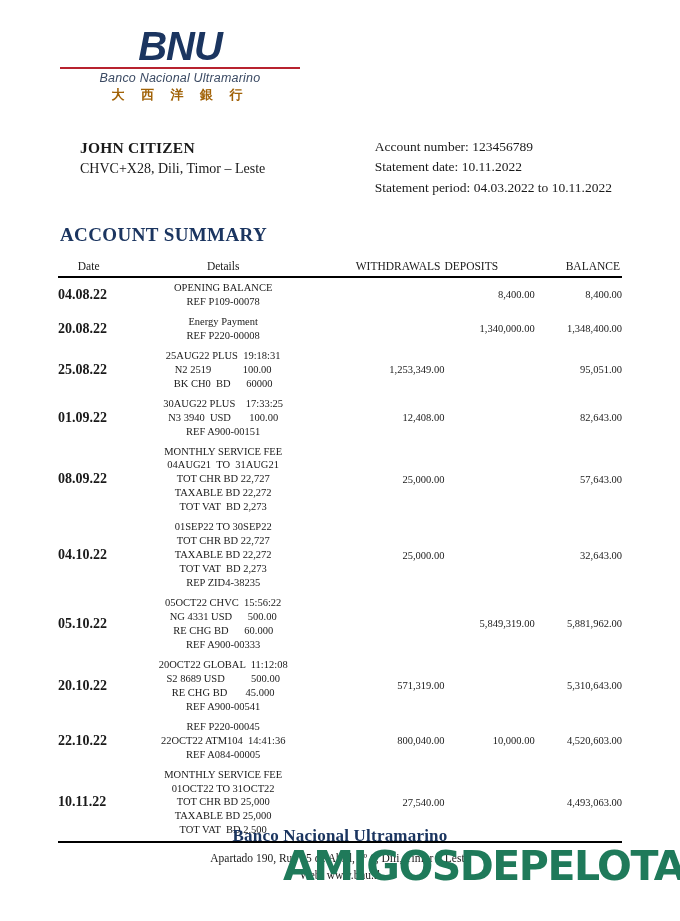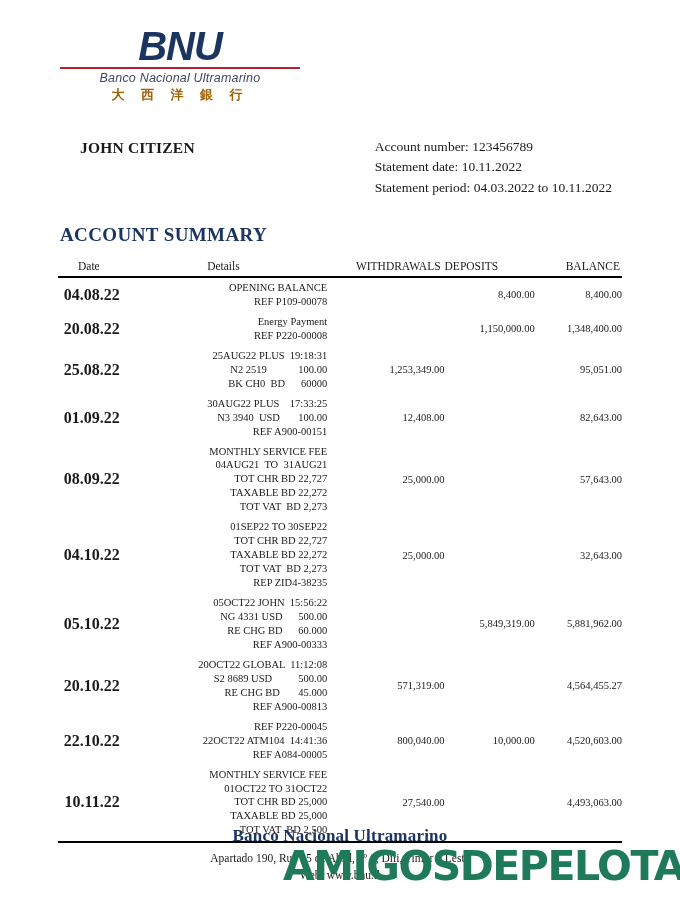--- a/index.html
+++ b/index.html
@@ -127,28 +127,28 @@
   .th-det    { width: 212px; text-align: center; }
   .th-with   { width: 115px; text-align: right; padding-right: 4px !important; }
   .th-dep    { width: 88px;  text-align: left; padding-right: 4px !important; }
   .th-bal    { width: 87px;  text-align: right; padding-right: 2px !important; }
 
   table.stmt tbody td {
     vertical-align: middle;
     padding: 0;
   }
   td.c-date {
-    text-align: right;
-    font-weight: bold;
-    font-size: 16px;
+    text-align: left;
+    font-weight: bold;
+    font-size: 14px;
     padding-left: 2px;
     white-space: nowrap;
   }
   td.c-det {
-    text-align: right;
+    text-align: center;
     padding-left: 6px;
     font-size: 10.5px;
     line-height: 1.33;
   }
   td.c-num {
     text-align: right;
     font-size: 10.5px;
     white-space: nowrap;
     padding-right: 4px;
   }
@@ -210,20 +210,21 @@
 
   <div class="logo-block">
     <div class="logo-bnu">BNU</div>
     <div class="logo-rule"></div>
     <div class="logo-sub">Banco Nacional Ultramarino</div>
     <div class="logo-cjk">大 西 洋 銀 行</div>
   </div>
 
   <div class="holder-block">
     <div class="holder-name">JOHN CITIZEN</div>
+    <div class="holder-addr">CHVC+X28, Dili, Timor – Leste</div>
   </div>
 
   <div class="acct-block">
     <div>Account number: 123456789</div>
     <div>Statement date: 10.11.2022</div>
     <div>Statement period: 04.03.2022 to 10.11.2022</div>
   </div>
 
   <div class="section-title">ACCOUNT SUMMARY</div>
 
@@ -249,21 +250,21 @@
             <td class="c-num">8,400.00</td>
             <td class="c-bal">8,400.00</td>
           </tr>
           <tr class="row">
             <td class="c-date">20.08.22</td>
             <td class="c-det">
               <span class="det-line">Energy Payment</span>
               <span class="det-line">REF P220-00008</span>
             </td>
             <td class="c-num"></td>
-            <td class="c-num">1,150,000.00</td>
+            <td class="c-num">1,340,000.00</td>
             <td class="c-bal">1,348,400.00</td>
           </tr>
           <tr class="row">
             <td class="c-date">25.08.22</td>
             <td class="c-det">
               <span class="det-line">25AUG22 PLUS  19:18:31</span>
               <span class="det-line">N2 2519            100.00</span>
               <span class="det-line">BK CH0  BD      60000</span>
             </td>
             <td class="c-num">1,253,349.00</td>
@@ -303,40 +304,40 @@
               <span class="det-line">TOT VAT  BD 2,273</span>
               <span class="det-line">REP ZID4-38235</span>
             </td>
             <td class="c-num">25,000.00</td>
             <td class="c-num"></td>
             <td class="c-bal">32,643.00</td>
           </tr>
           <tr class="row">
             <td class="c-date">05.10.22</td>
             <td class="c-det">
-              <span class="det-line">05OCT22 JOHN  15:56:22</span>
+              <span class="det-line">05OCT22 CHVC  15:56:22</span>
               <span class="det-line">NG 4331 USD      500.00</span>
               <span class="det-line">RE CHG BD      60.000</span>
               <span class="det-line">REF A900-00333</span>
             </td>
             <td class="c-num"></td>
             <td class="c-num">5,849,319.00</td>
             <td class="c-bal">5,881,962.00</td>
           </tr>
           <tr class="row">
             <td class="c-date">20.10.22</td>
             <td class="c-det">
               <span class="det-line">20OCT22 GLOBAL  11:12:08</span>
               <span class="det-line">S2 8689 USD          500.00</span>
               <span class="det-line">RE CHG BD       45.000</span>
-              <span class="det-line">REF A900-00813</span>
+              <span class="det-line">REF A900-00541</span>
             </td>
             <td class="c-num">571,319.00</td>
             <td class="c-num"></td>
-            <td class="c-bal">4,564,455.27</td>
+            <td class="c-bal">5,310,643.00</td>
           </tr>
           <tr class="row">
             <td class="c-date">22.10.22</td>
             <td class="c-det">
               <span class="det-line">REF P220-00045</span>
               <span class="det-line">22OCT22 ATM104  14:41:36</span>
               <span class="det-line">REF A084-00005</span>
             </td>
             <td class="c-num">800,040.00</td>
             <td class="c-num">10,000.00</td>

